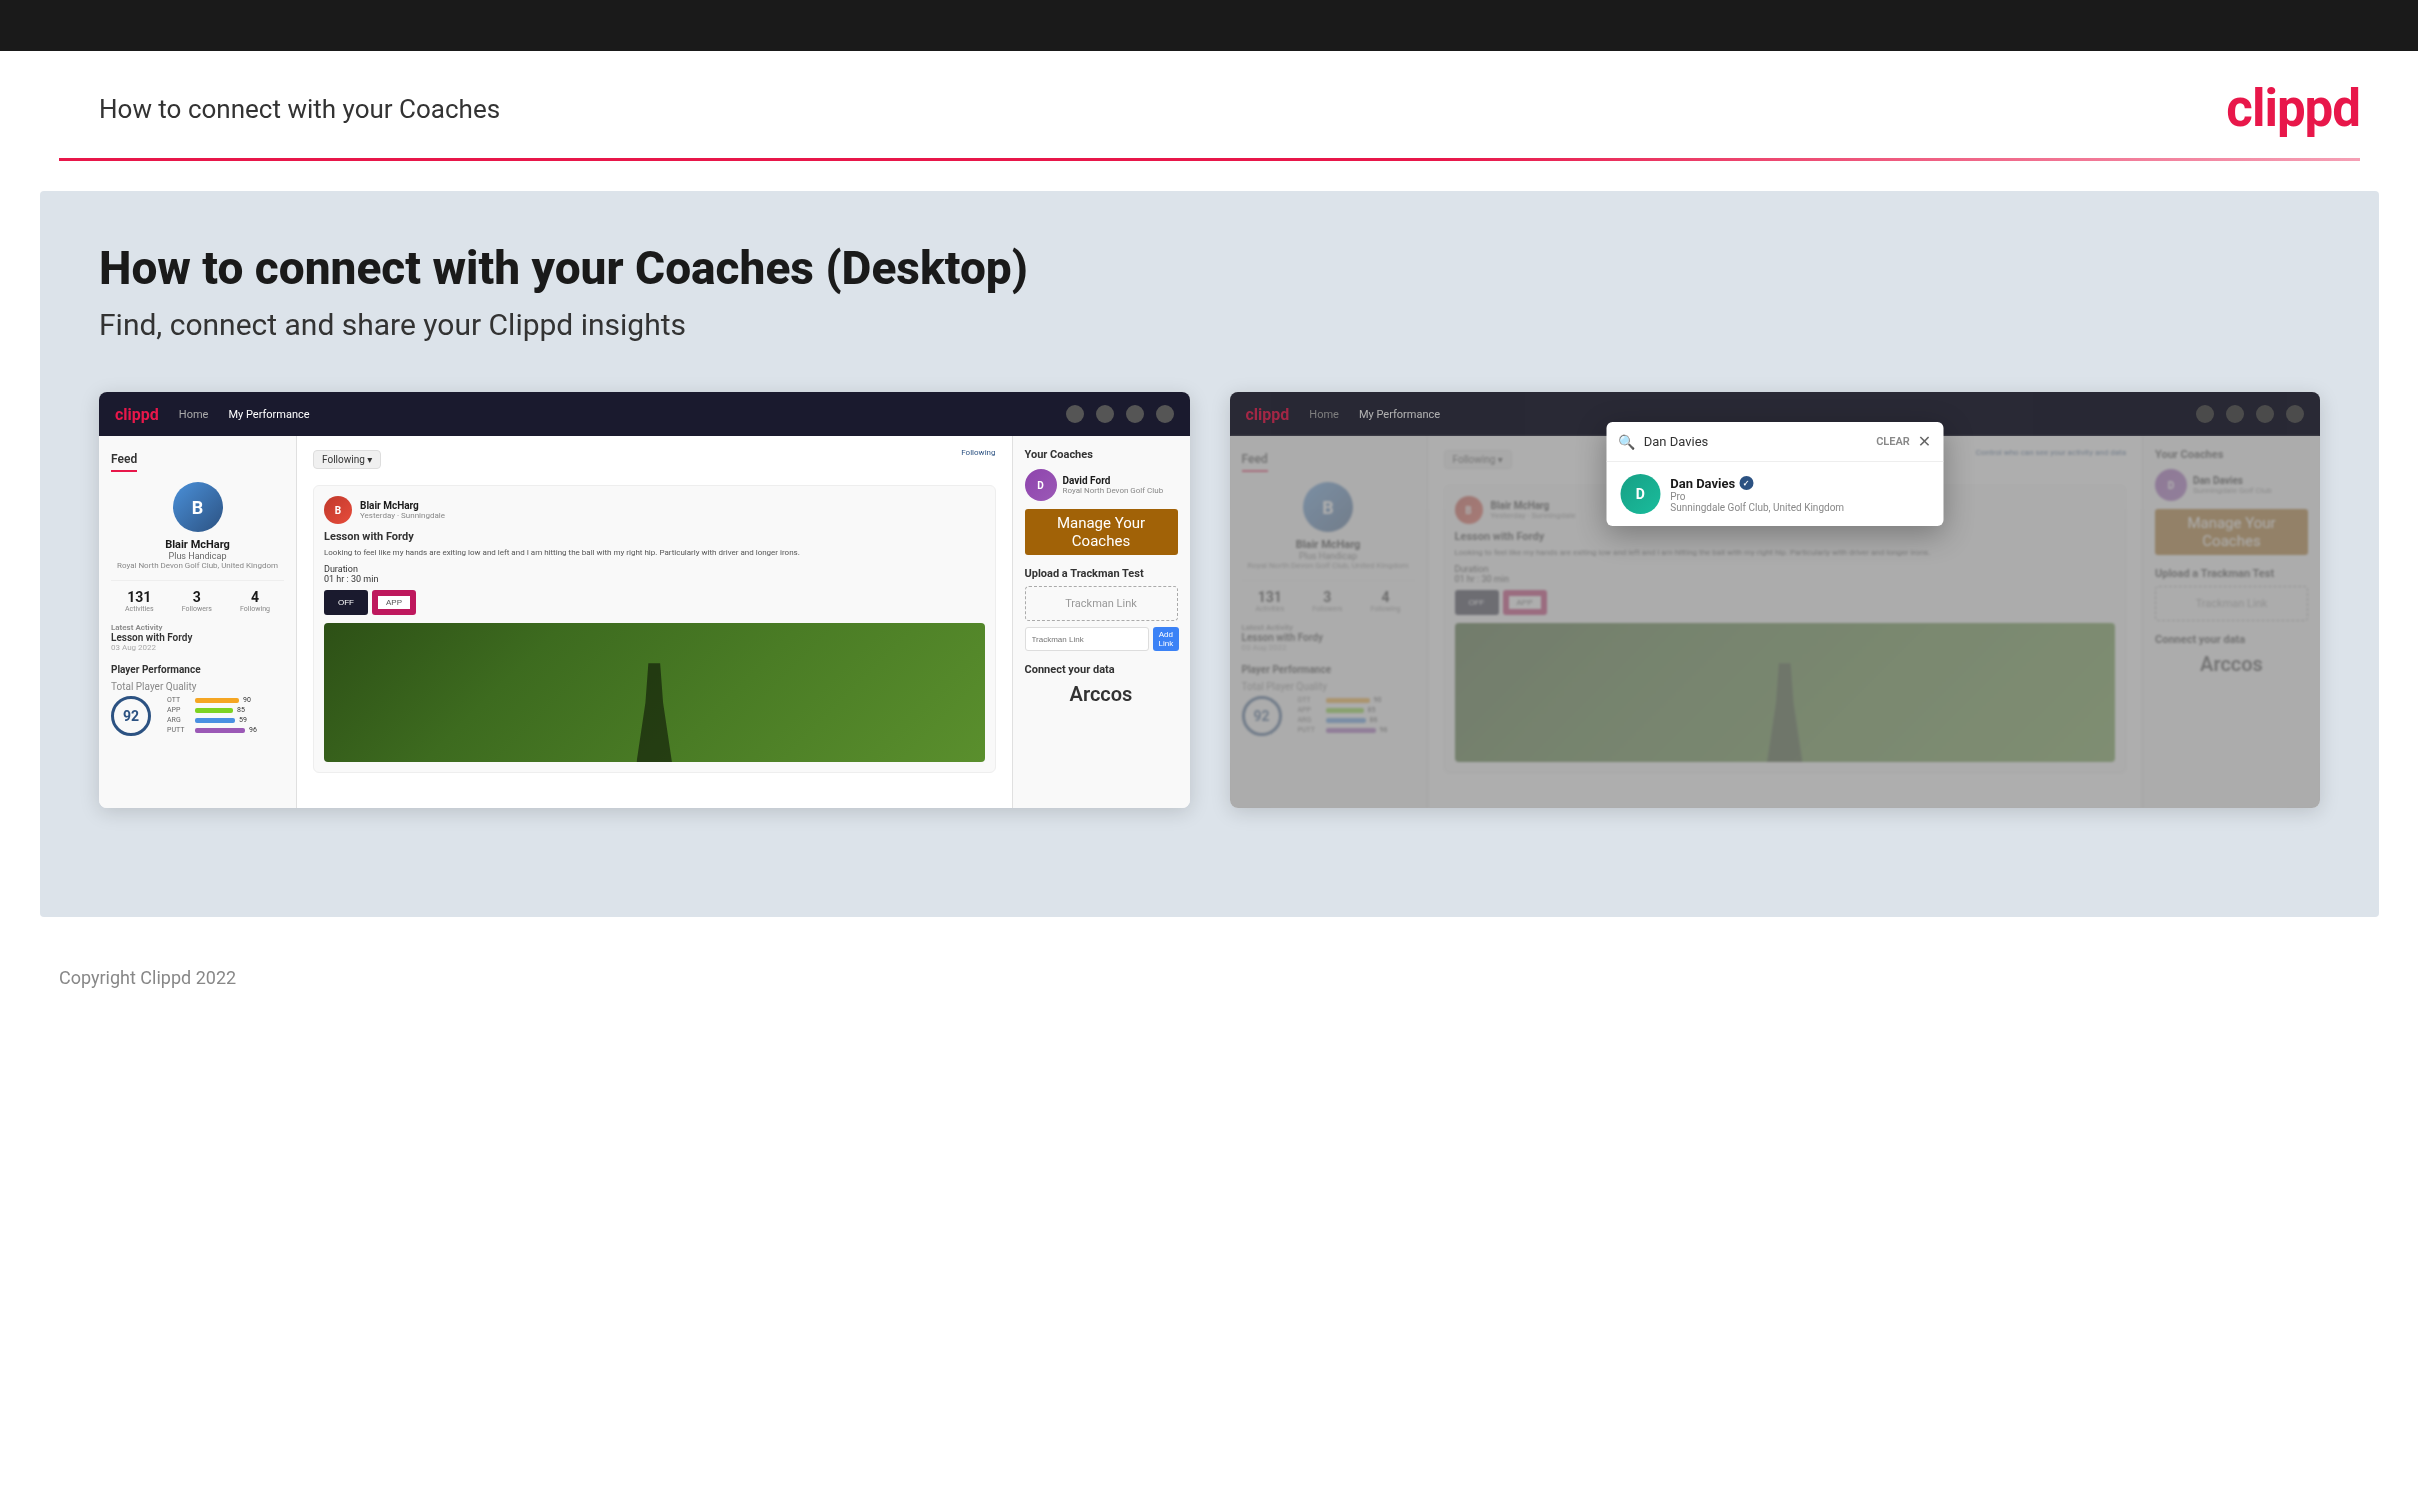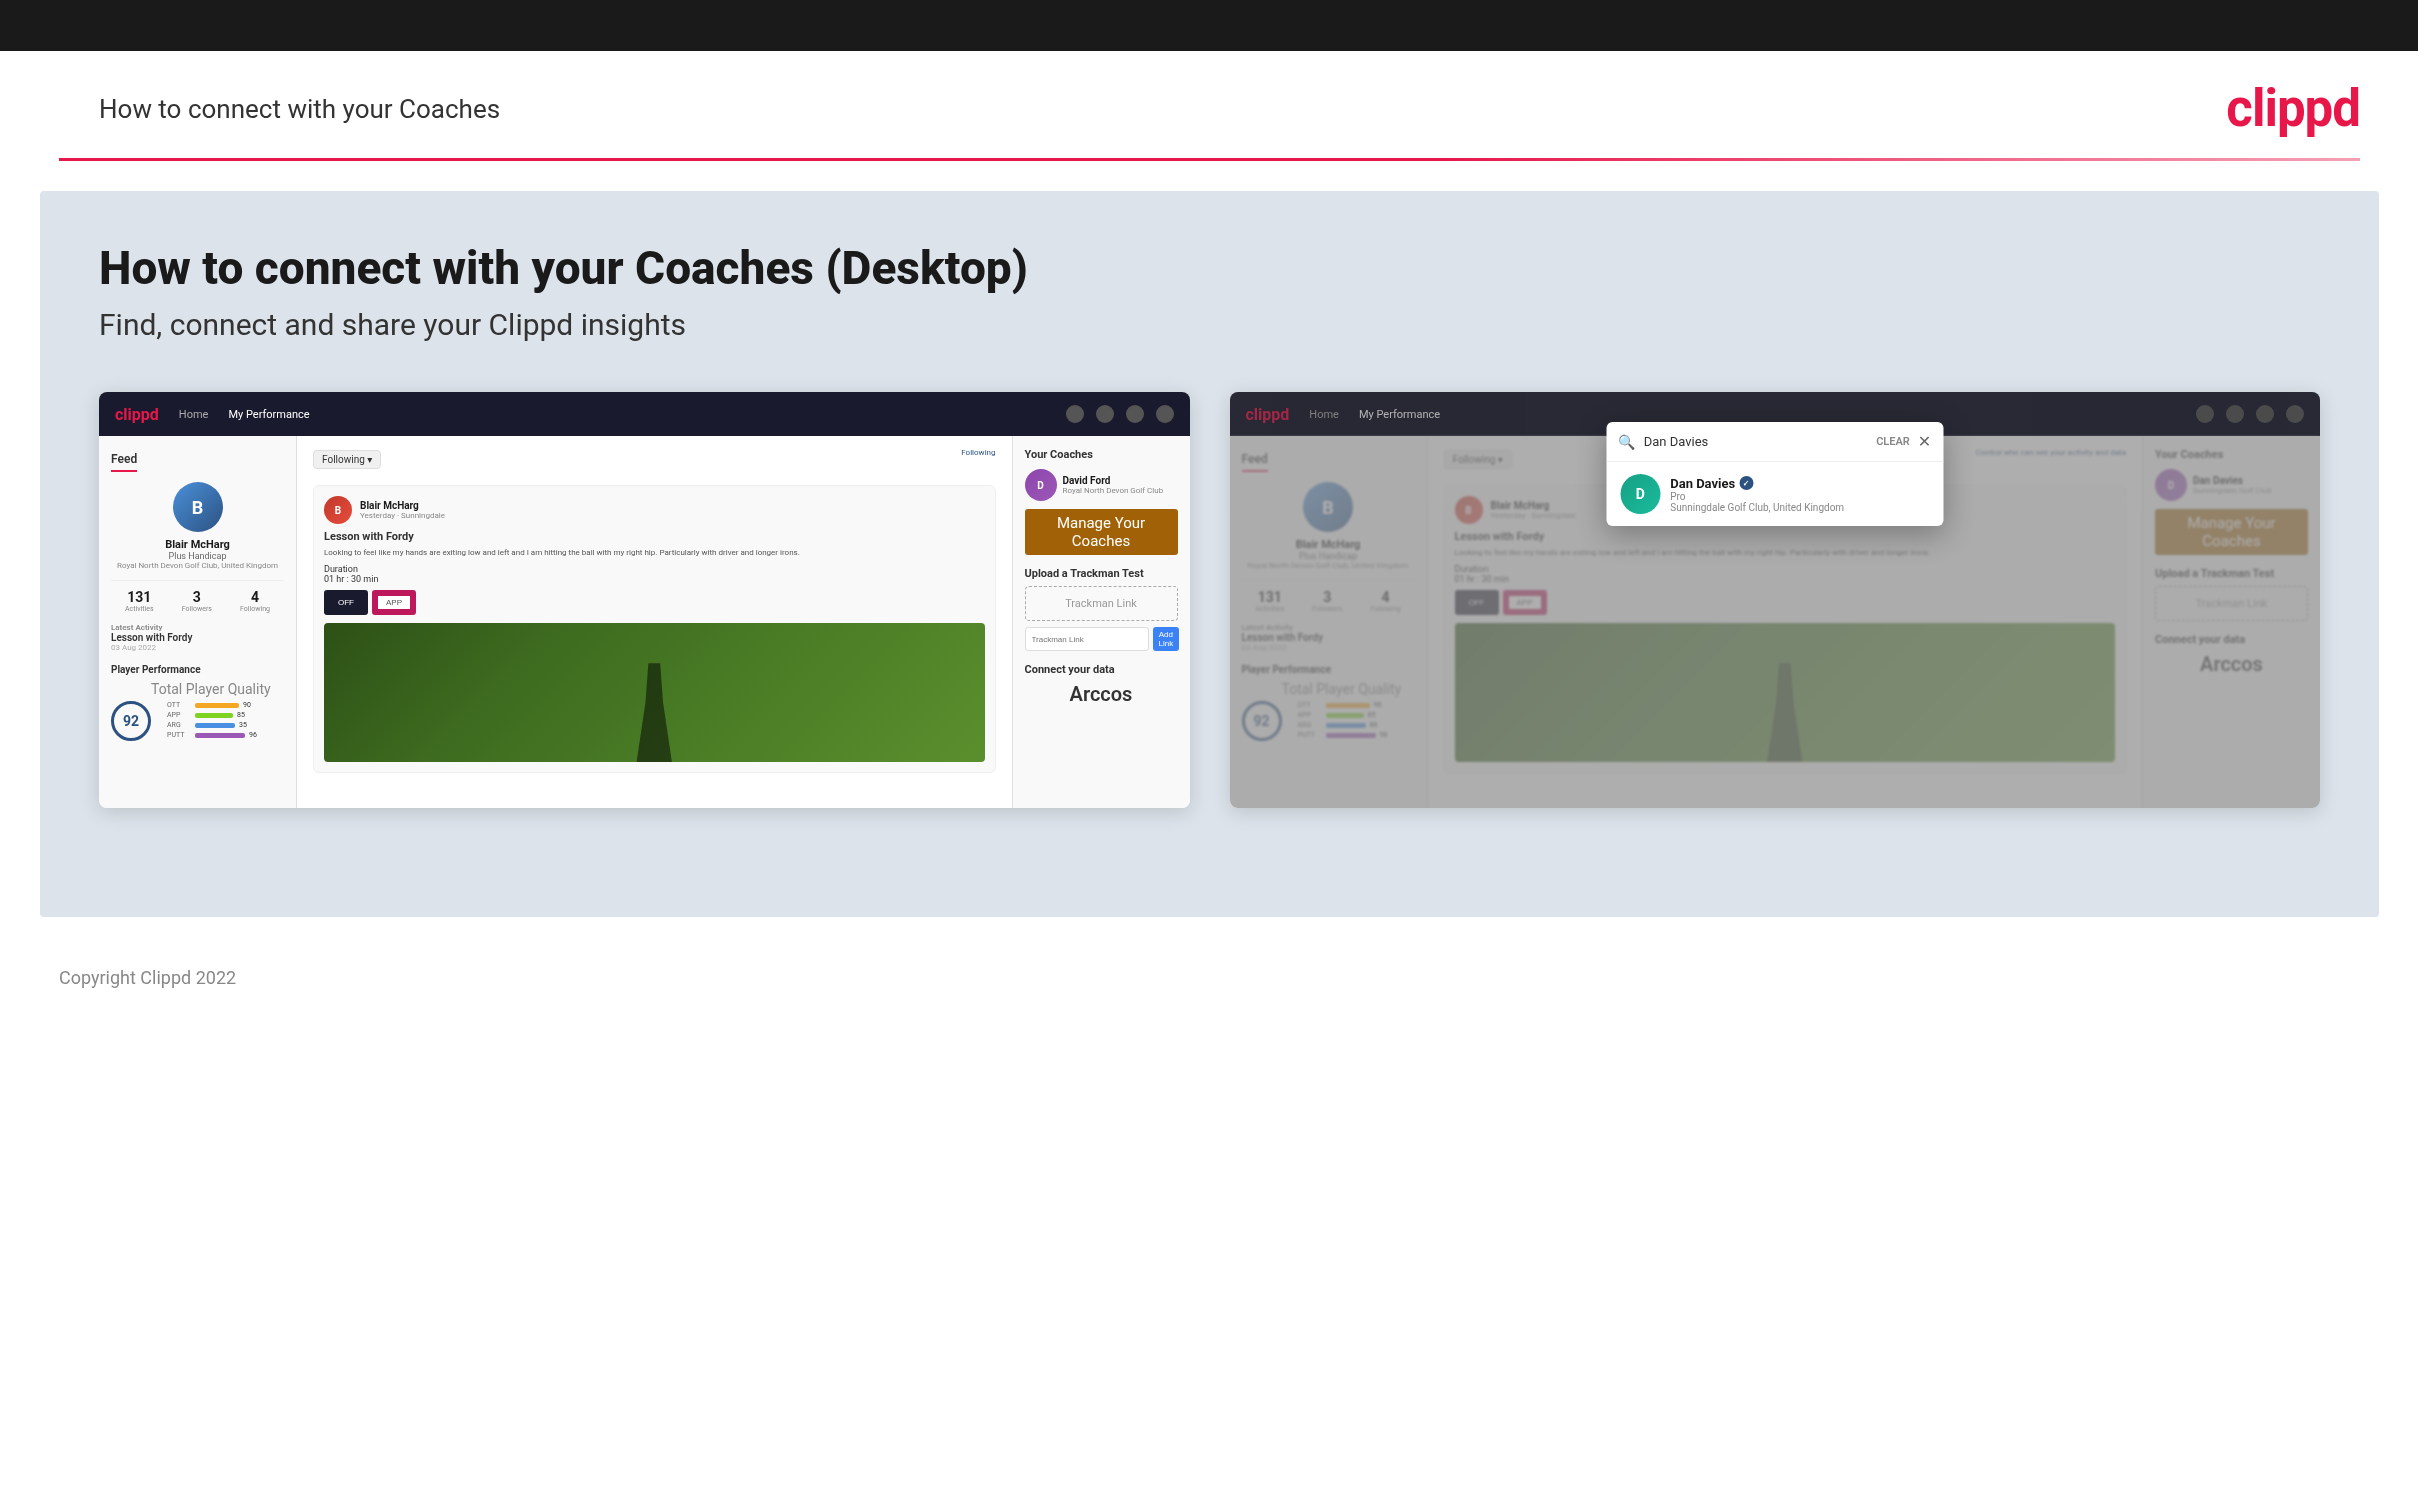--- a/index.html
+++ b/index.html
@@ -219,24 +219,23 @@
     .player-perf {
       margin-top: 12px;
     }
     .perf-title {
       font-size: 10px;
       font-weight: 700;
       color: #333;
       margin-bottom: 6px;
     }
     .perf-quality {
-      font-size: 14px;
+      font-size: 10px;
       color: #888;
       margin-bottom: 4px;
-      margin-left: 40px;
     }
     .perf-circle {
       width: 40px;
       height: 40px;
       border-radius: 50%;
       border: 3px solid #2c5282;
       display: flex;
       align-items: center;
       justify-content: center;
       font-size: 14px;
@@ -680,21 +679,21 @@
                     <span class="perf-val">90</span>
                   </div>
                   <div class="perf-row">
                     <span class="perf-row-label">APP</span>
                     <div class="perf-bar" style="width:38px; background:#7ed321;"></div>
                     <span class="perf-val">85</span>
                   </div>
                   <div class="perf-row">
                     <span class="perf-row-label">ARG</span>
                     <div class="perf-bar" style="width:40px; background:#4a90e2;"></div>
-                    <span class="perf-val">35</span>
+                    <span class="perf-val">59</span>
                   </div>
                   <div class="perf-row">
                     <span class="perf-row-label">PUTT</span>
                     <div class="perf-bar" style="width:50px; background:#9b59b6;"></div>
                     <span class="perf-val">96</span>
                   </div>
                 </div>
               </div>
             </div>
           </div>

